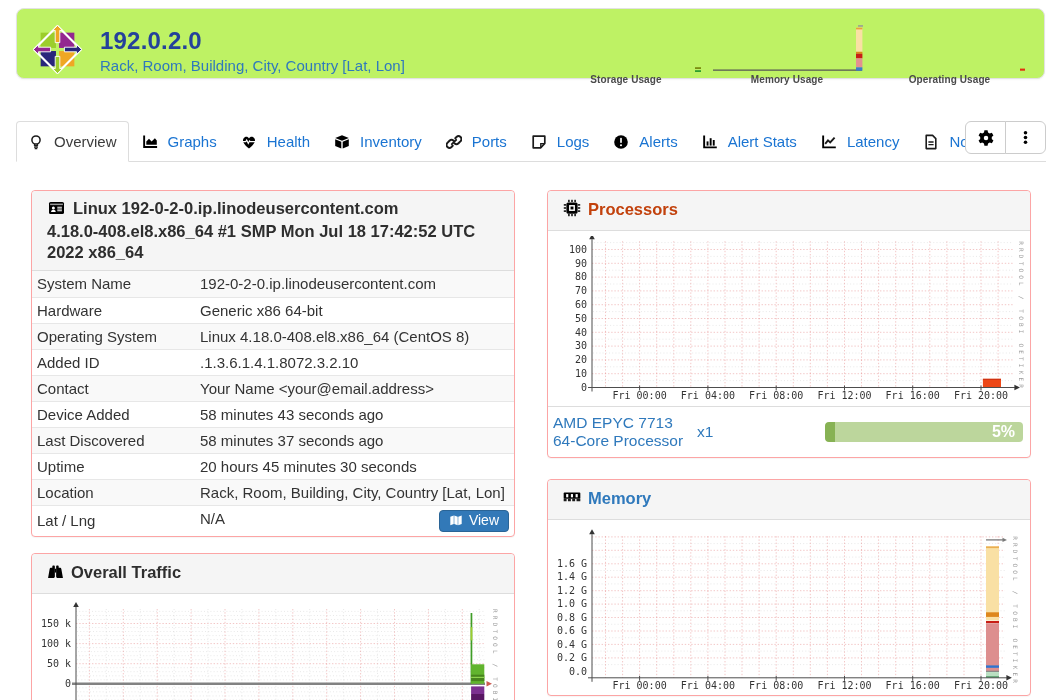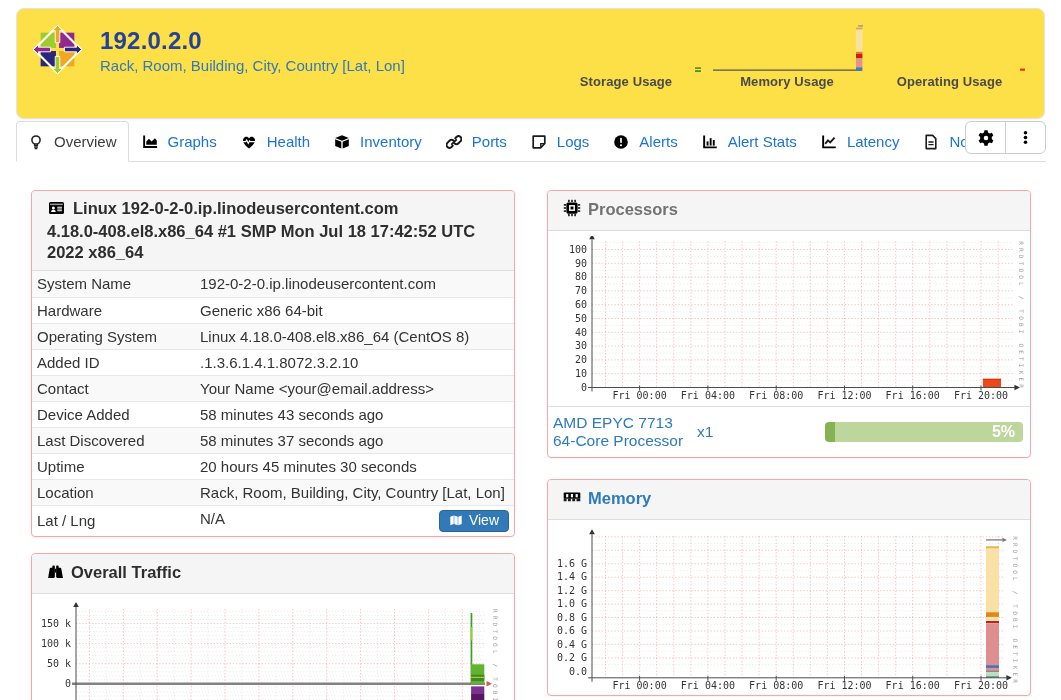--- a/index.html
+++ b/index.html
@@ -1,31 +1,31 @@
 <!DOCTYPE html>
 <html><head>
 <meta charset="utf-8">
 <style>
   * { margin:0; padding:0; box-sizing:border-box; }
   html,body { width:1061px; height:700px; overflow:hidden; background:#ffffff;
     font-family:"Liberation Sans", sans-serif; color:#333; }
   .page { position:relative; width:1061px; height:700px; }
 
   
-  .device-header { position:absolute; left:16px; top:8px; width:1029px; height:111px;
-    background:#fde047; border:1px solid #e2e2e2; border-radius:8px;
+  .device-header { position:absolute; left:16px; top:8px; width:1029px; height:71px;
+    background:#bef264; border:1px solid #e2e2e2; border-radius:8px;
     box-shadow:0 1px 2px rgba(0,0,0,0.04); }
   .dev-logo { position:absolute; left:16px; top:16px; width:49px; height:49px; }
   .dev-title { position:absolute; left:83px; top:18px; font-size:24px; font-weight:bold;
     color:#24419b; letter-spacing:0.2px; }
   .dev-sub { position:absolute; left:83px; top:48px; font-size:15px; color:#2f79bc;
     text-decoration:none; cursor:pointer; }
   .spark-fig { position:absolute; top:12px; }
   .spark-box { display:block; }
-  .spark-label { text-align:center; font-size:13px; font-weight:bold; color:#4a4a4a;
+  .spark-label { text-align:center; font-size:10px; font-weight:bold; color:#4a4a4a;
     margin-top:0px; letter-spacing:0.1px; }
 
   
   .tabs-row { position:absolute; left:16px; top:121px; width:1030px; height:41px; }
   .tabs-border { position:absolute; left:0; bottom:0; width:100%; border-bottom:1px solid #ddd; }
   .tabs { position:absolute; left:0; top:0; list-style:none; display:flex; height:41px; }
   .tab { display:flex; align-items:center; gap:10px; padding:0 11px; margin-right:2px;
     font-size:15px; color:#1a74d2; cursor:pointer; position:relative; height:41px; }
   .tab .ticon { color:#1b1b1b; display:flex; }
   .tab.active { background:#fff; border:1px solid #ddd; border-bottom:1px solid #fff;
@@ -403,21 +403,21 @@
     <rect x="4.6" y="13.3" width="1.3" height="2"></rect>
                 <rect x="7.35" y="13.3" width="1.3" height="2"></rect>
                 <rect x="10.1" y="13.3" width="1.3" height="2"></rect>
     <rect x="0.7" y="4.6" width="2" height="1.3"></rect>
                 <rect x="0.7" y="7.35" width="2" height="1.3"></rect>
                 <rect x="0.7" y="10.1" width="2" height="1.3"></rect>
     <rect x="13.3" y="4.6" width="2" height="1.3"></rect>
                 <rect x="13.3" y="7.35" width="2" height="1.3"></rect>
                 <rect x="13.3" y="10.1" width="2" height="1.3"></rect>
               </g>
-            </svg></span><a class="linkstyle" style="color:#737373; cursor:pointer;">Processors</a>
+            </svg></span><a class="linkstyle" style="color:#c2410c; cursor:pointer;">Processors</a>
       </div>
       <div class="graph-body">
         <div id="processors-graph-mount">
             <svg width="478" height="170" viewBox="0 0 478 170">
               <line x1="40" y1="144.6" x2="460.9" y2="144.6" stroke="rgba(40,40,40,0.10)" stroke-width="1" stroke-dasharray="1,2.2" stroke-dashoffset="0"></line>
               <line x1="40" y1="130.8" x2="460.9" y2="130.8" stroke="rgba(40,40,40,0.10)" stroke-width="1" stroke-dasharray="1,2.2" stroke-dashoffset="1.1"></line>
               <line x1="40" y1="117.0" x2="460.9" y2="117.0" stroke="rgba(40,40,40,0.10)" stroke-width="1" stroke-dasharray="1,2.2" stroke-dashoffset="2.2"></line>
               <line x1="40" y1="103.2" x2="460.9" y2="103.2" stroke="rgba(40,40,40,0.10)" stroke-width="1" stroke-dasharray="1,2.2" stroke-dashoffset="0"></line>
               <line x1="40" y1="89.4" x2="460.9" y2="89.4" stroke="rgba(40,40,40,0.10)" stroke-width="1" stroke-dasharray="1,2.2" stroke-dashoffset="1.1"></line>
               <line x1="40" y1="75.6" x2="460.9" y2="75.6" stroke="rgba(40,40,40,0.10)" stroke-width="1" stroke-dasharray="1,2.2" stroke-dashoffset="2.2"></line>

